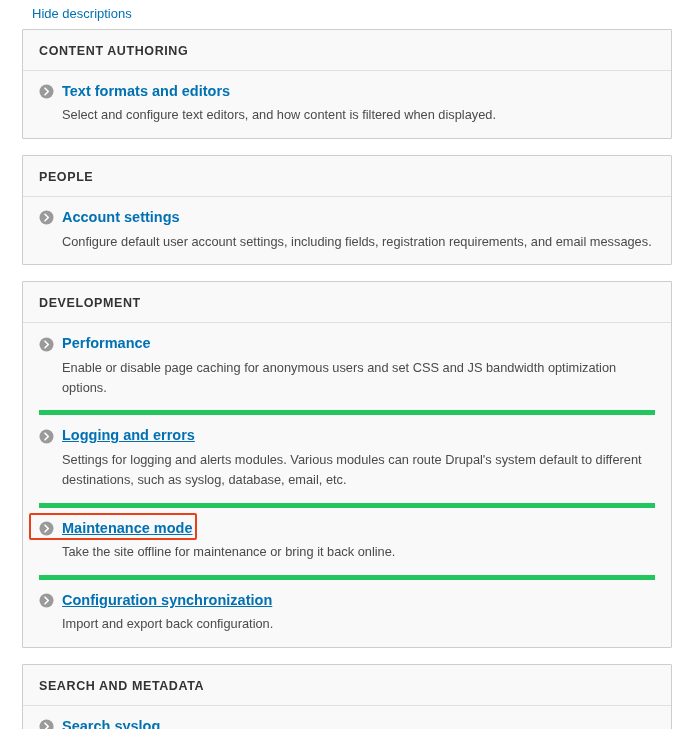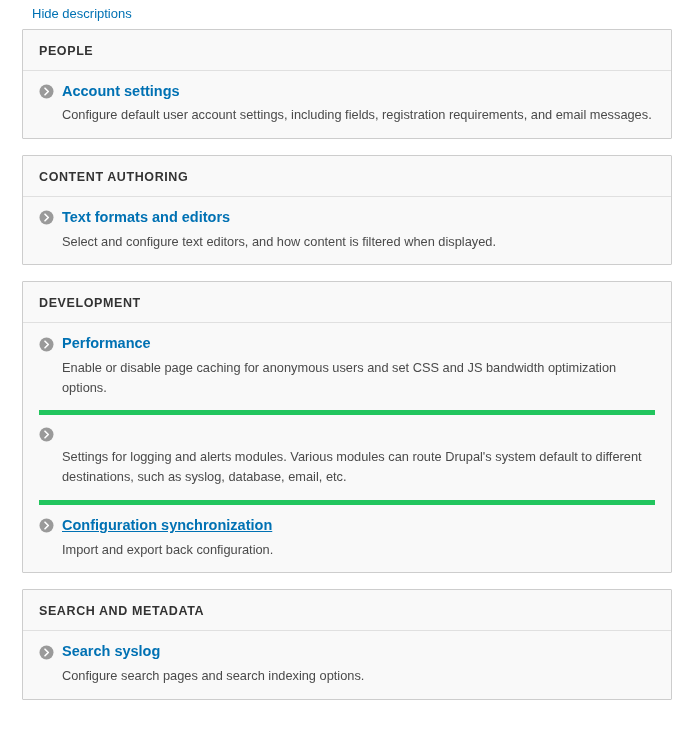--- a/index.html
+++ b/index.html
@@ -111,51 +111,51 @@
 </head>
 <body>
 
 <div class="page">
 
   <div class="toggle-row">
     <a class="toggle-link" href="#">Hide descriptions</a>
   </div>
 
   <div class="panel">
+    <div class="panel-title">CONTENT AUTHORING</div>
+    <div class="panel-body">
+      <div class="item">
+        <div class="item-head">
+          <span class="bullet-icon">
+            <svg width="15" height="15" viewBox="0 0 15 15">
+                <circle cx="7.5" cy="7.5" r="7" fill="#9a9a9a"></circle>
+                <path d="M6 4.2 L9.3 7.5 L6 10.8" fill="none" stroke="#ffffff" stroke-width="1.6" stroke-linecap="round" stroke-linejoin="round"></path>
+              </svg>
+          </span>
+          <a class="item-link" href="#">Text formats and editors</a>
+        </div>
+        <div class="item-desc">Select and configure text editors, and how content is filtered when displayed.</div>
+      </div>
+    </div>
+  </div>
+
+  <div class="panel">
     <div class="panel-title">PEOPLE</div>
     <div class="panel-body">
       <div class="item">
         <div class="item-head">
           <span class="bullet-icon">
             <svg width="15" height="15" viewBox="0 0 15 15">
                 <circle cx="7.5" cy="7.5" r="7" fill="#9a9a9a"></circle>
                 <path d="M6 4.2 L9.3 7.5 L6 10.8" fill="none" stroke="#ffffff" stroke-width="1.6" stroke-linecap="round" stroke-linejoin="round"></path>
               </svg>
           </span>
           <a class="item-link" href="#">Account settings</a>
         </div>
         <div class="item-desc">Configure default user account settings, including fields, registration requirements, and email messages.</div>
-      </div>
-    </div>
-  </div>
-
-  <div class="panel">
-    <div class="panel-title">CONTENT AUTHORING</div>
-    <div class="panel-body">
-      <div class="item">
-        <div class="item-head">
-          <span class="bullet-icon">
-            <svg width="15" height="15" viewBox="0 0 15 15">
-                <circle cx="7.5" cy="7.5" r="7" fill="#9a9a9a"></circle>
-                <path d="M6 4.2 L9.3 7.5 L6 10.8" fill="none" stroke="#ffffff" stroke-width="1.6" stroke-linecap="round" stroke-linejoin="round"></path>
-              </svg>
-          </span>
-          <a class="item-link" href="#">Text formats and editors</a>
-        </div>
-        <div class="item-desc">Select and configure text editors, and how content is filtered when displayed.</div>
       </div>
     </div>
   </div>
 
   <div class="panel">
     <div class="panel-title">DEVELOPMENT</div>
     <div class="panel-body">
 
       <div class="item">
         <div class="item-head">
@@ -171,24 +171,38 @@
       </div>
 
       <div class="item">
         <div class="item-head">
           <span class="bullet-icon">
             <svg width="15" height="15" viewBox="0 0 15 15">
                 <circle cx="7.5" cy="7.5" r="7" fill="#9a9a9a"></circle>
                 <path d="M6 4.2 L9.3 7.5 L6 10.8" fill="none" stroke="#ffffff" stroke-width="1.6" stroke-linecap="round" stroke-linejoin="round"></path>
               </svg>
           </span>
+          <a class="item-link active" href="#">Logging and errors</a>
         </div>
         <div class="item-desc">Settings for logging and alerts modules. Various modules can route Drupal's system default to different destinations, such as syslog, database, email, etc.</div>
       </div>
 
+      <div class="item">
+        <div class="item-head">
+          <span class="highlight-box"></span>
+          <span class="bullet-icon">
+            <svg width="15" height="15" viewBox="0 0 15 15">
+                <circle cx="7.5" cy="7.5" r="7" fill="#9a9a9a"></circle>
+                <path d="M6 4.2 L9.3 7.5 L6 10.8" fill="none" stroke="#ffffff" stroke-width="1.6" stroke-linecap="round" stroke-linejoin="round"></path>
+              </svg>
+          </span>
+          <a class="item-link active" href="#">Maintenance mode</a>
+        </div>
+        <div class="item-desc">Take the site offline for maintenance or bring it back online.</div>
+      </div>
 
       <div class="item">
         <div class="item-head">
           <span class="bullet-icon">
             <svg width="15" height="15" viewBox="0 0 15 15">
                 <circle cx="7.5" cy="7.5" r="7" fill="#9a9a9a"></circle>
                 <path d="M6 4.2 L9.3 7.5 L6 10.8" fill="none" stroke="#ffffff" stroke-width="1.6" stroke-linecap="round" stroke-linejoin="round"></path>
               </svg>
           </span>
           <a class="item-link active" href="#">Configuration synchronization</a>

